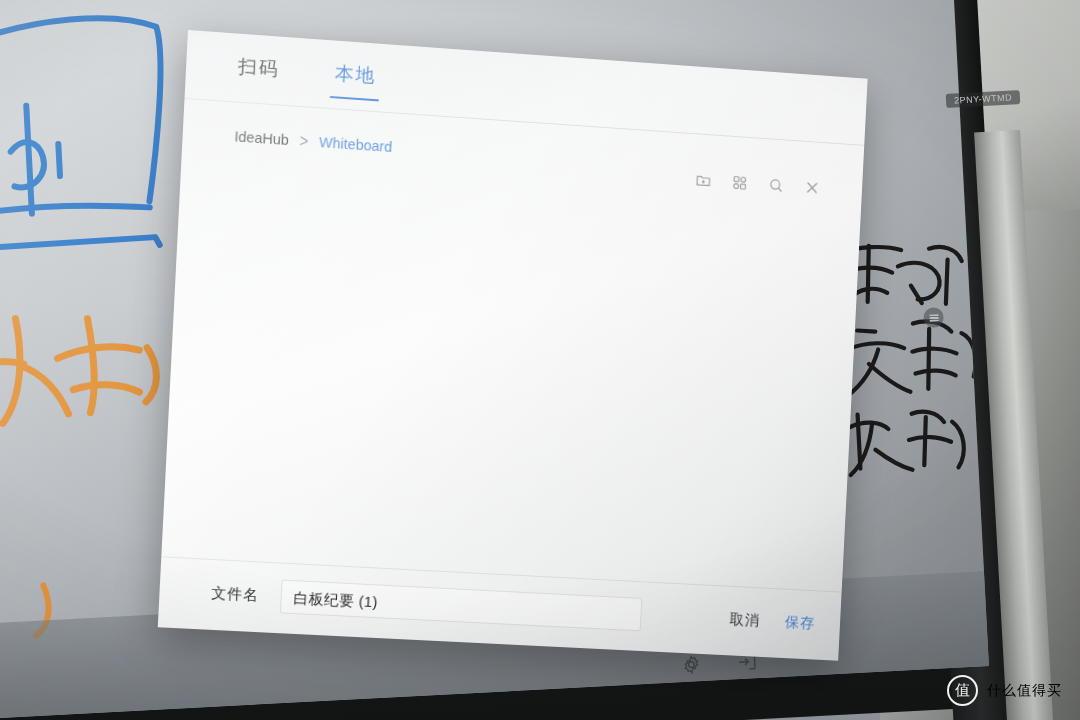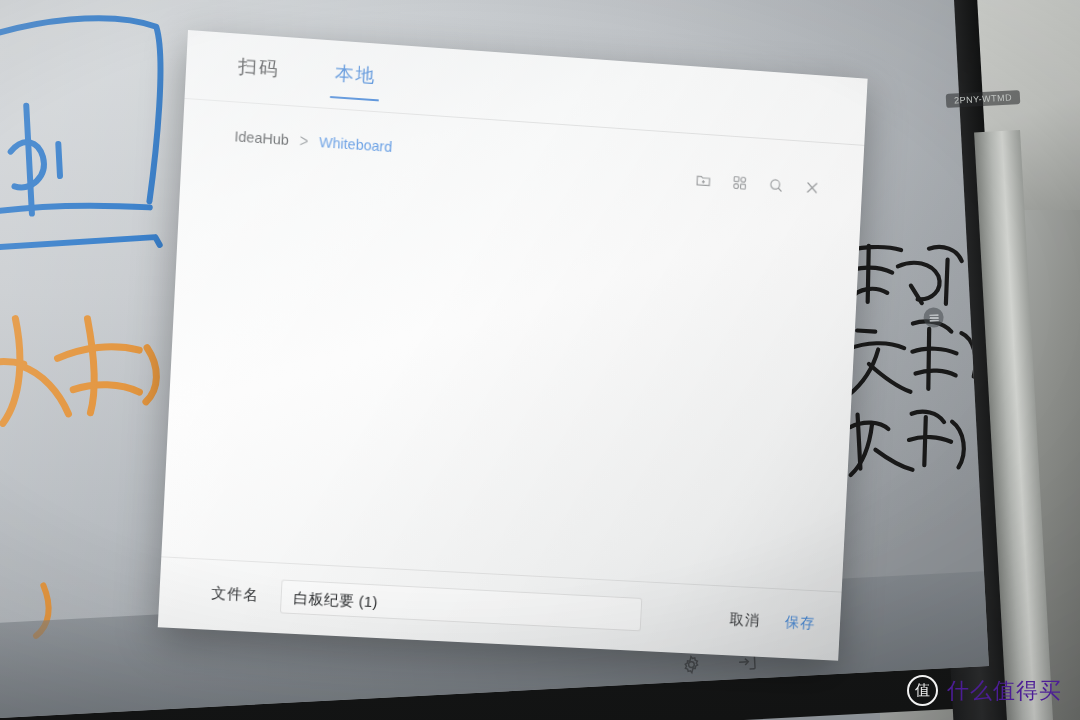--- a/index.html
+++ b/index.html
@@ -148,21 +148,21 @@
     position:absolute;right:18px;bottom:14px;display:flex;align-items:center;gap:9px;
     z-index:40;
   }
   .wm-logo{
     width:27px;height:27px;border-radius:50%;
     border:2px solid #f2f2f2;color:#f2f2f2;
     display:flex;align-items:center;justify-content:center;
     font-size:15px;line-height:1;
     font-family:"DejaVu Sans",sans-serif;
   }
-  .wm-text{color:#4c1d95;font-size:22px;letter-spacing:1px;font-family:"DejaVu Sans",sans-serif;}
+  .wm-text{color:#000000;font-size:14px;letter-spacing:1px;font-family:"DejaVu Sans",sans-serif;}
 
   
   .vignette{
     position:absolute;inset:0;pointer-events:none;z-index:30;
     background:radial-gradient(120% 95% at 42% 42%, rgba(0,0,0,0) 42%, rgba(0,0,0,.12) 78%, rgba(0,0,0,.30) 100%);
   }
 </style>
 </head>
 <body>
 

